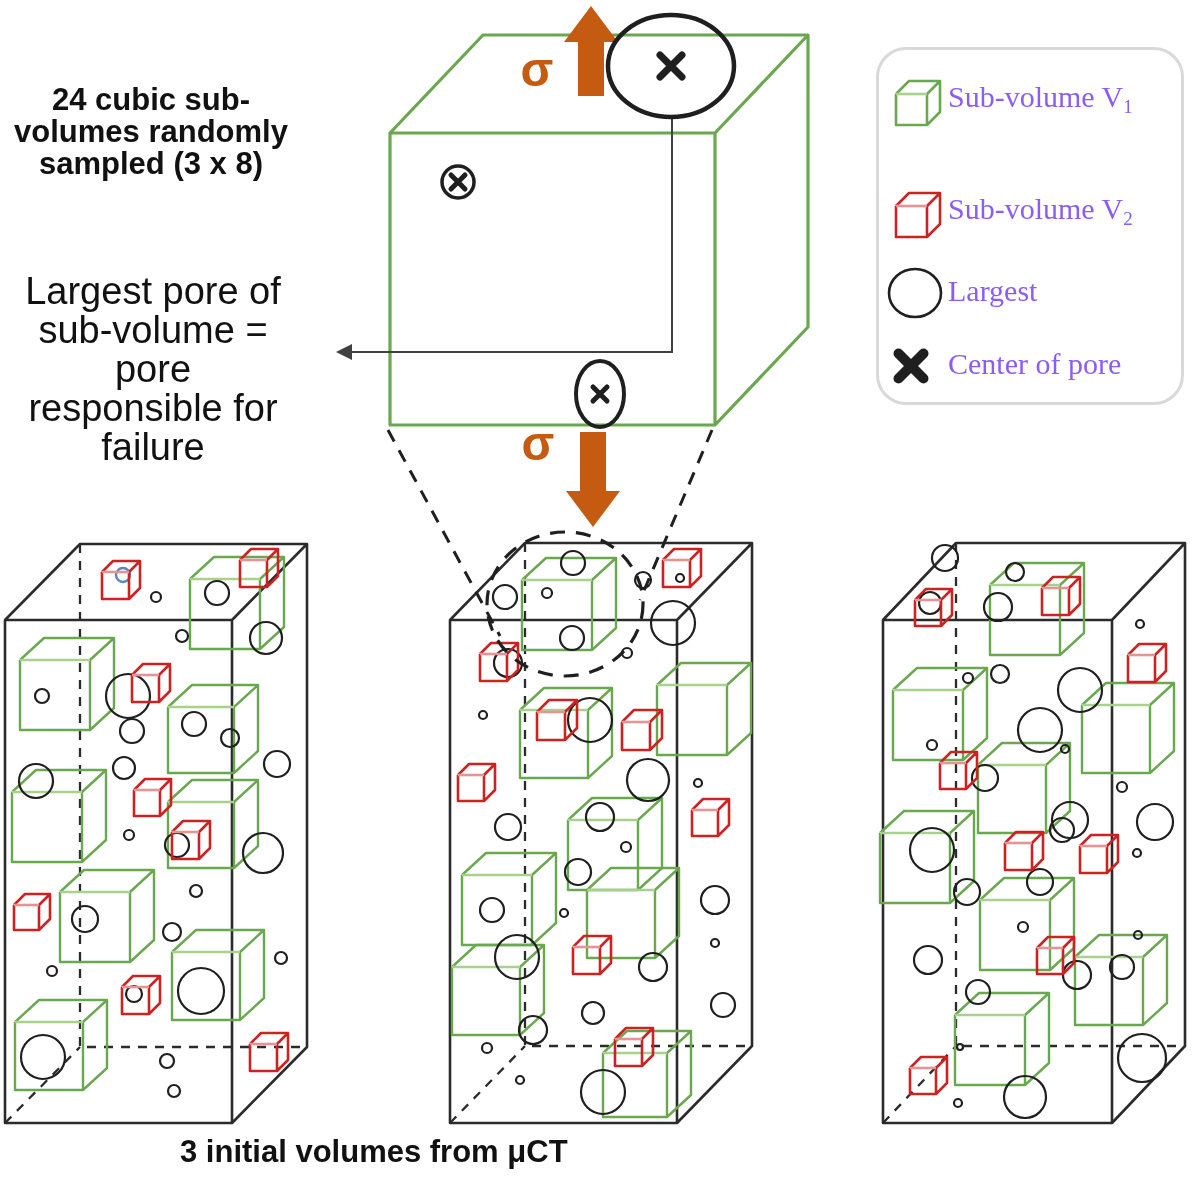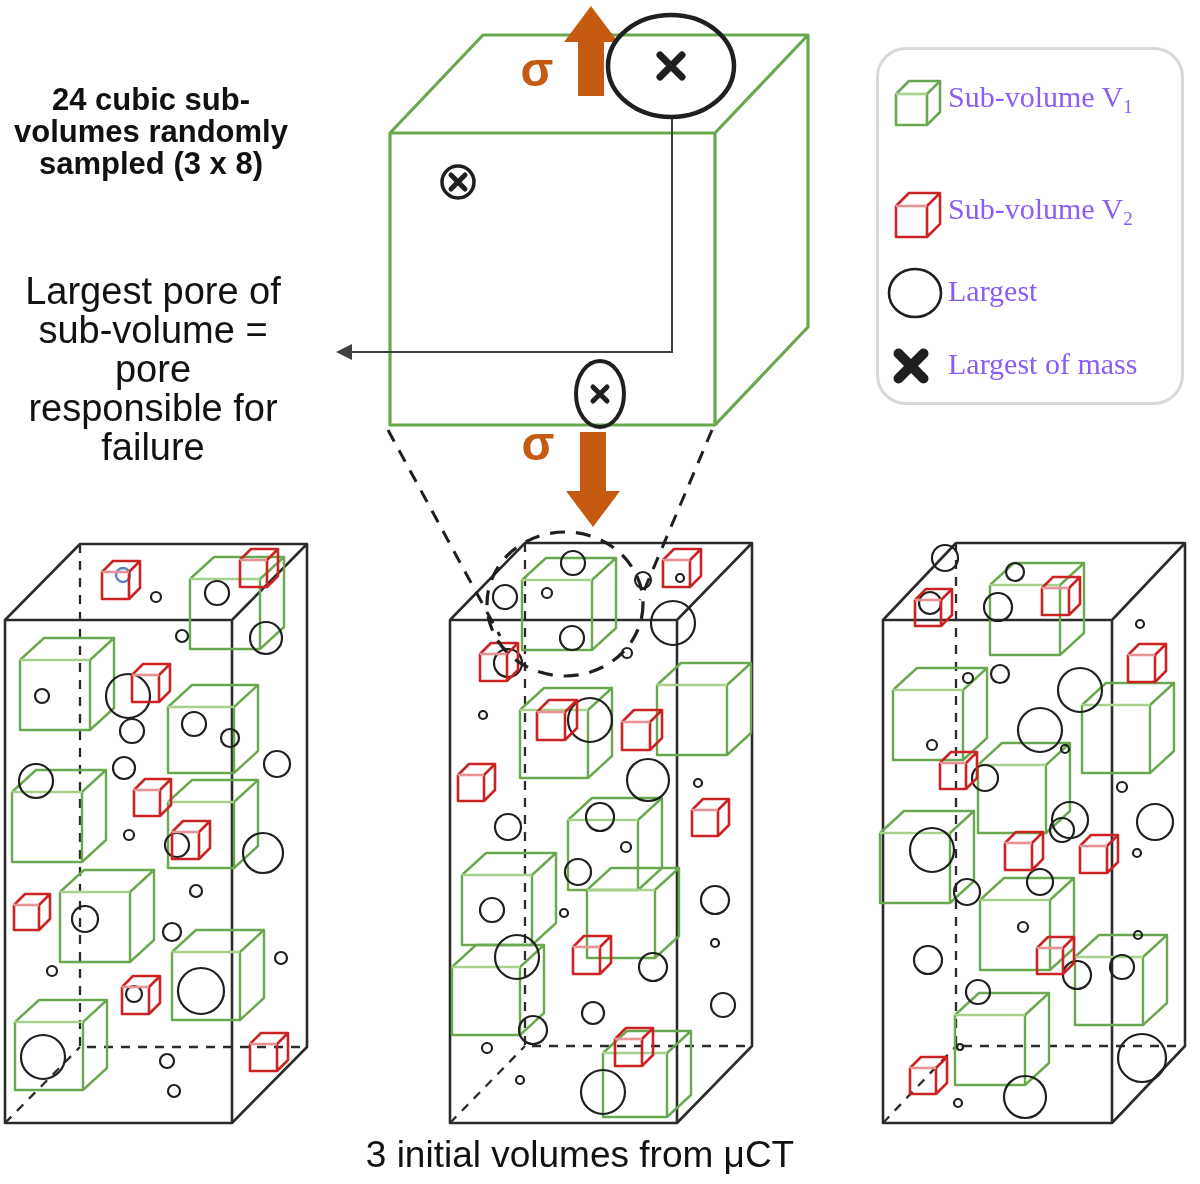--- a/index.html
+++ b/index.html
@@ -7,21 +7,21 @@
     position:relative;width:1200px;height:1184px;background:#ffffff;overflow:hidden;
     font-family:"Liberation Sans",sans-serif;color:#111;
   }
   #diagram{position:absolute;left:0;top:0;}
   .txt{position:absolute;white-space:pre-line;}
   .heading{left:0;top:84px;width:302px;font-size:31px;line-height:32px;font-weight:bold;text-align:center;}
   .note{left:0;top:239px;width:306px;font-size:38px;line-height:39px;text-align:center;margin-top:33px;}
   .sigma{font-size:48px;font-weight:bold;width:80px;text-align:center;line-height:52px;}
   .sigma-top{left:497px;top:44px;}
   .sigma-bottom{left:498px;top:418px;}
-  .caption{left:180px;top:1134px;width:800px;font-size:37px;font-weight:normal;text-align:center;}
+  .caption{left:180px;top:1134px;width:800px;font-size:31px;font-weight:bold;}
   .legend{
     position:absolute;left:876px;top:47px;width:308px;height:358px;
     border:3px solid #d9d9d9;border-radius:30px;background:#fff;box-sizing:border-box;
   }
   .legend-row{position:absolute;left:8px;height:58px;display:flex;align-items:center;}
   .legend-icon{width:58px;height:58px;flex:0 0 58px;}
   .legend-label{font-size:30px;color:#8b5cf6;margin-left:3px;white-space:nowrap;font-family:Liberation Serif, serif;}
   .legend-label sub{font-size:19px;vertical-align:-6px;}
 </style>
 </head>
@@ -378,17 +378,17 @@
     <div class="legend-row" style="top:214px">
       <svg class="legend-icon" viewBox="0 0 58 58">
           <ellipse cx="28" cy="29" rx="26" ry="24" fill="none" stroke="#1f1f1f" stroke-width="2.6"></ellipse>
         </svg>
       <span class="legend-label"><span>Largest</span><sub></sub></span>
     </div>
     <div class="legend-row" style="top:287px">
       <svg class="legend-icon" viewBox="0 0 58 58">
           <path d="M11.5 16.5 L36.5 41.5 M11.5 41.5 L36.5 16.5" fill="none" stroke="#1f1f1f" stroke-width="10" stroke-linecap="round"></path>
         </svg>
-      <span class="legend-label"><span>Largest of mass</span><sub></sub></span>
+      <span class="legend-label"><span>Center of pore</span><sub></sub></span>
     </div>
   </div>
 
 </div>
 
 </body></html>

